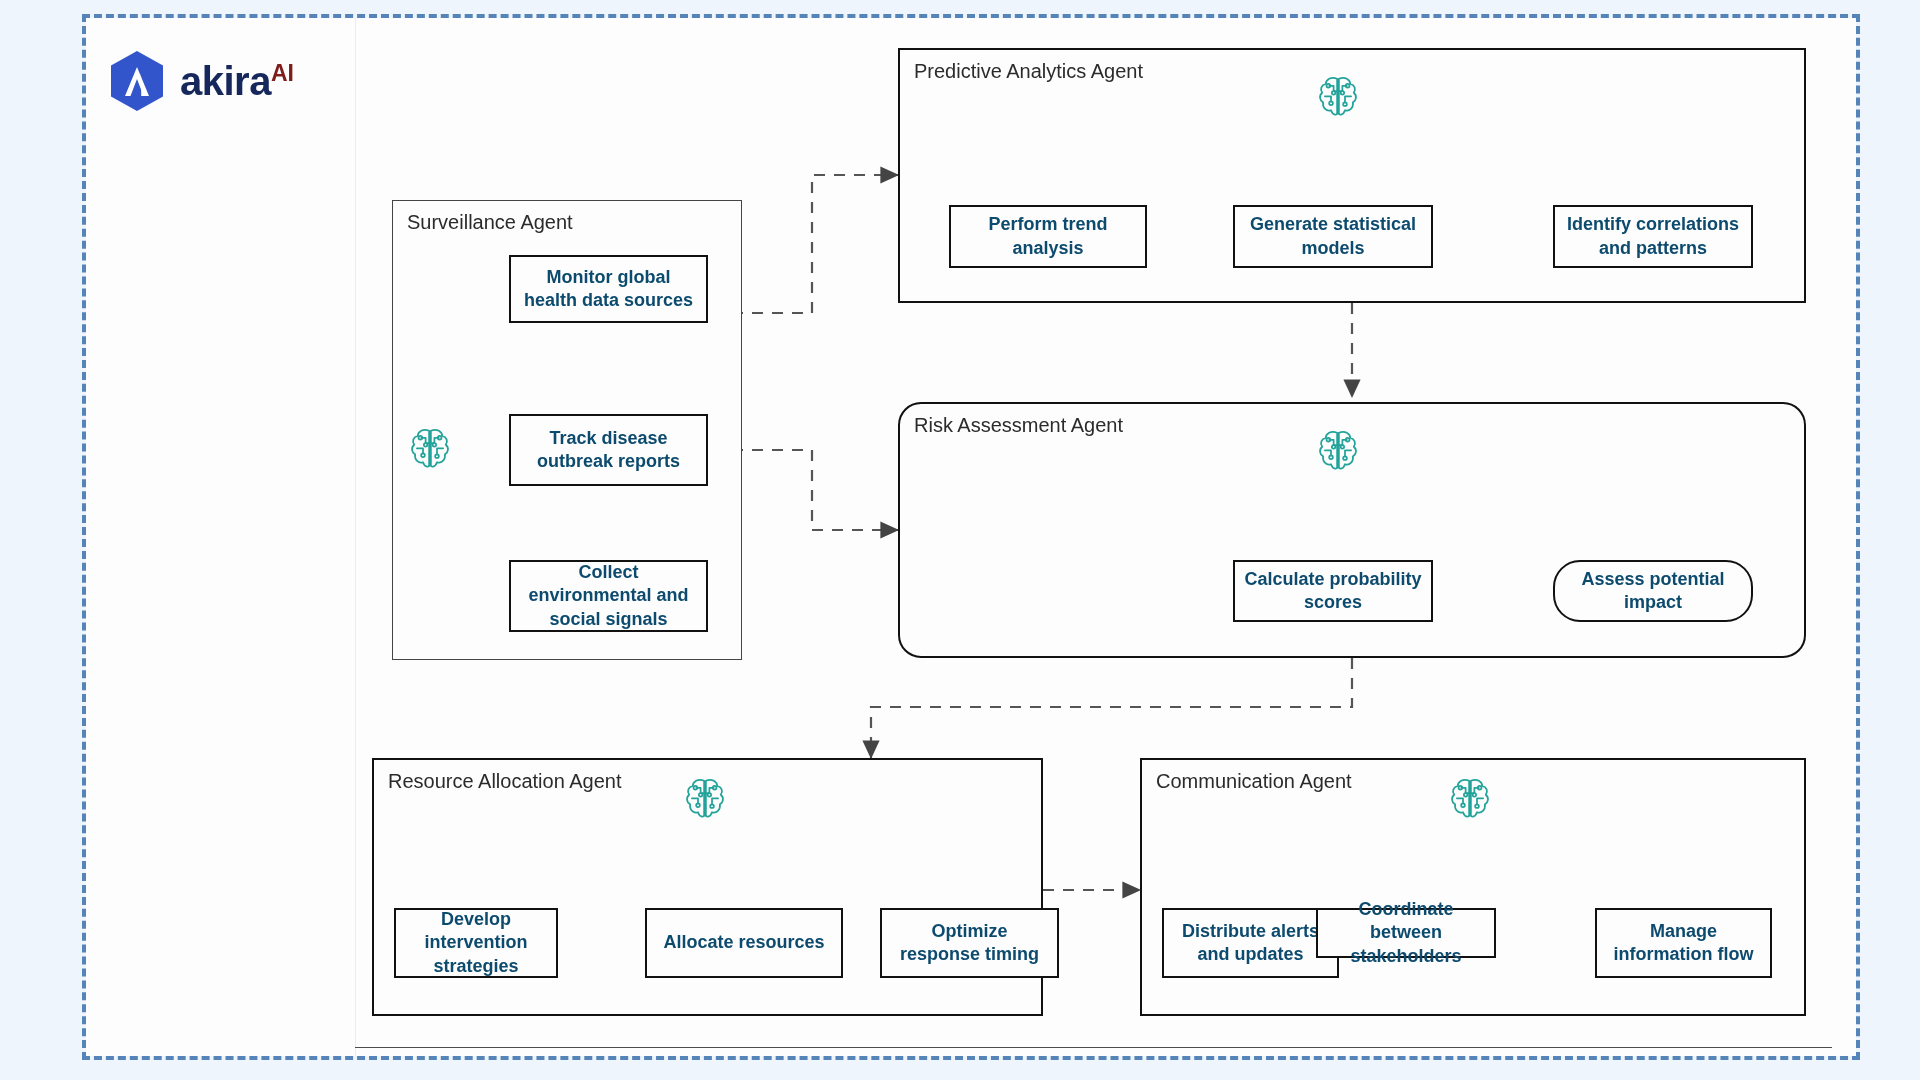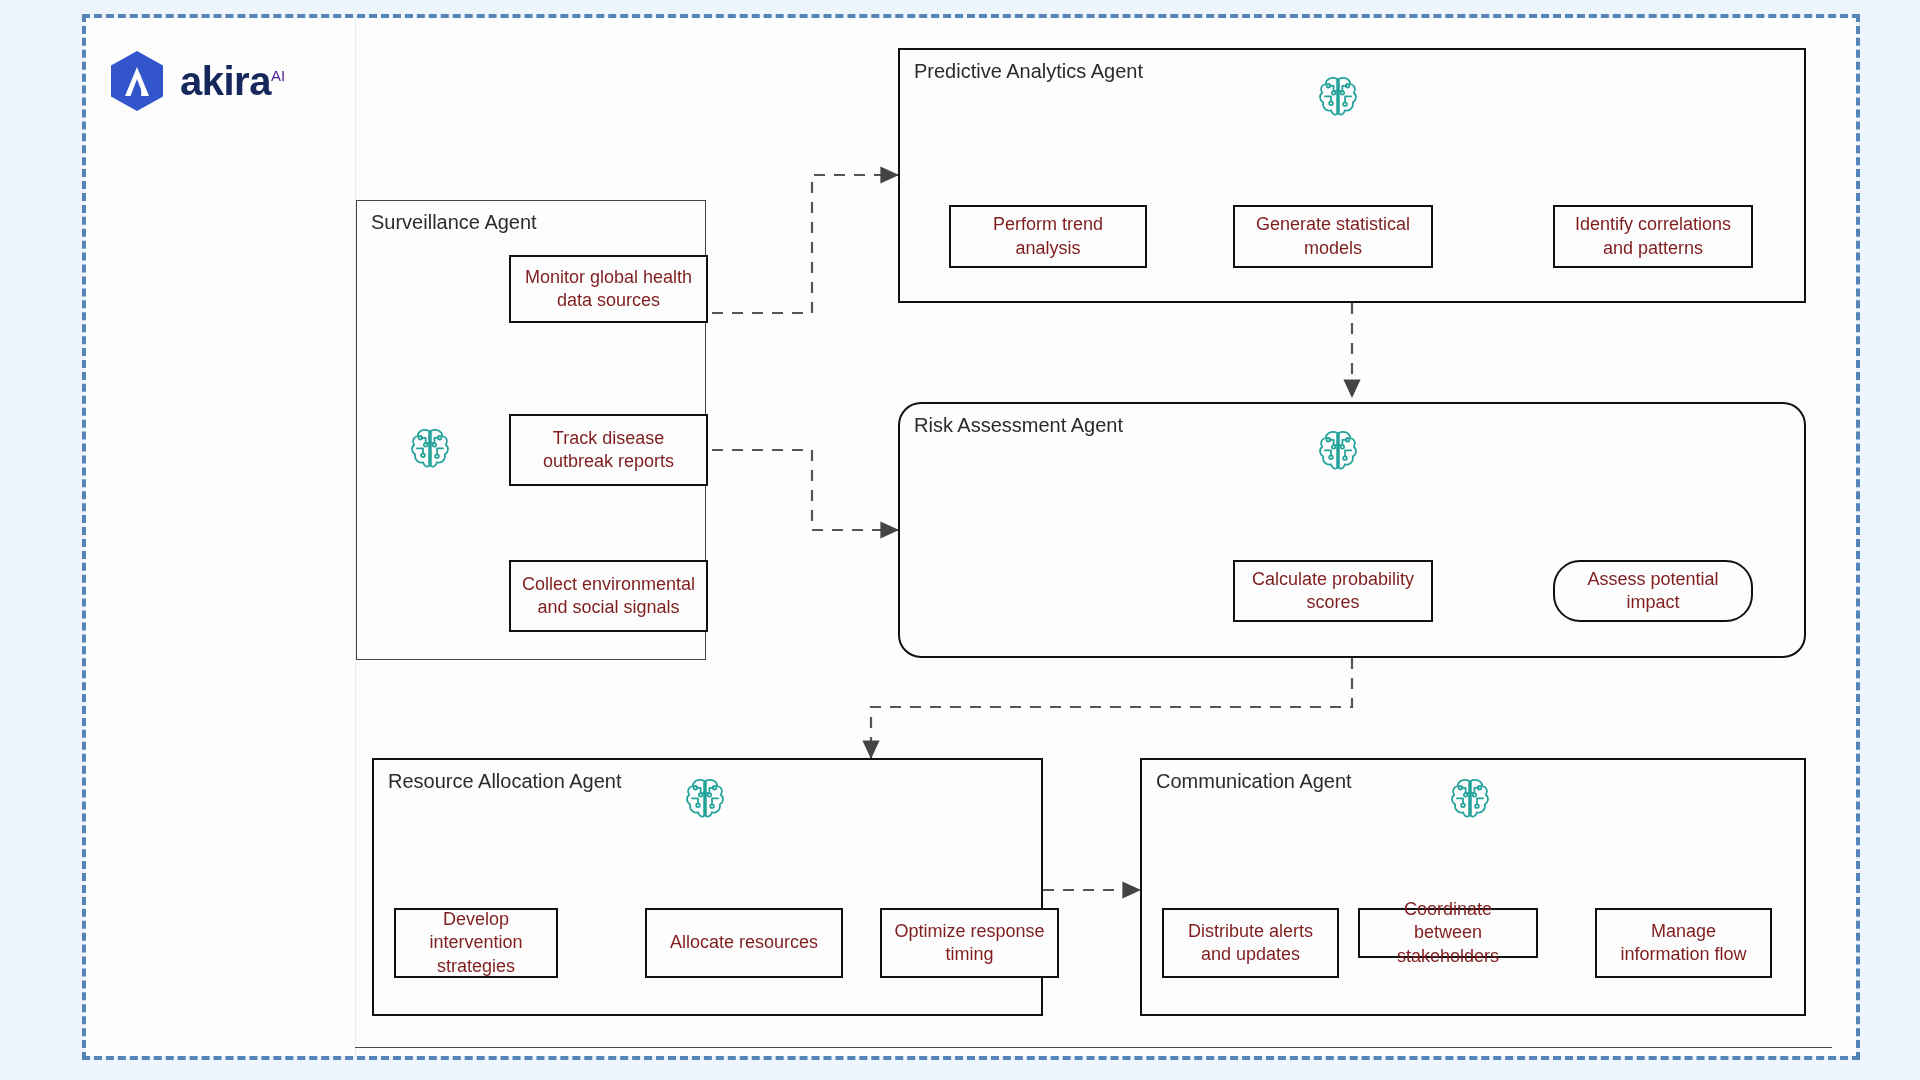--- a/index.html
+++ b/index.html
@@ -34,43 +34,44 @@
   }
 
   
   .logo-wrap{position:absolute;left:108px;top:50px;display:flex;align-items:center;}
   .logo-mark{position:relative;width:58px;height:62px;flex:0 0 auto;}
   .logo-text{
     margin-left:14px;font-size:40px;font-weight:bold;color:#16275c;
     letter-spacing:-0.5px;line-height:1;position:relative;
   }
   .logo-sup{
-    font-size:15px;font-weight:normal;vertical-align:super;color:#4c1d95;
+    font-size:23px;font-weight:bold;vertical-align:super;color:#7f1d1d;
     letter-spacing:0px;
   }
 
   
   .group{
     position:absolute;background:#fdfdfe;
     border:2.5px solid #111;
     box-sizing:border-box;
   }
   .group.light{border:1.6px solid #444;}
   .group-title{
     position:absolute;left:14px;top:10px;
     font-size:20px;color:#2b2b2b;white-space:nowrap;
   }
 
   
   .task{
     position:absolute;background:#fdfdfe;
     border:2.5px solid #111;box-sizing:border-box;
     display:flex;align-items:center;justify-content:center;
-    text-align:center;font-size:18px;color:#7f1d1d;line-height:1.28;
+    text-align:center;font-size:18px;color:#0c4a6e;line-height:1.28;
     padding:12px 8px;
+    font-weight:bold;
   }
 
   
   .wires{position:absolute;left:0;top:0;width:1920px;height:1080px;pointer-events:none;}
   .brain{position:absolute;width:56px;height:56px;}
 </style>
 </head>
 <body>
 
 <div id="root">
@@ -143,21 +144,21 @@
       <path d="M712,450 L812,450 L812,530 L898,530" marker-end="url(#ahd)"></path>
 
       <path d="M1352,303 L1352,397" marker-end="url(#ahd)"></path>
 
       <path d="M1352,658 L1352,707 L871,707 L871,758" marker-end="url(#ahd)"></path>
 
       <path d="M1043,890 L1140,890" marker-end="url(#ahd)"></path>
     </g>
   </svg>
 
-  <div class="group light" style="left:356px;top:200px;width:350px;height:460px;">
+  <div class="group light" style="left:392px;top:200px;width:350px;height:460px;">
     <div class="group-title">Surveillance Agent</div>
   </div>
   <div class="task" style="left:509px;top:255px;width:199px;height:68px;">Monitor global health data sources</div>
   <div class="task" style="left:509px;top:560px;width:199px;height:72px;">Collect environmental and social signals</div>
   <div class="task" style="left:509px;top:414px;width:199px;height:72px;">Track disease outbreak reports</div>
   <div class="brain" style="left:402px;top:422px;">
     <svg viewBox="0 0 64 64" width="56" height="56" fill="none" stroke="#23a39a" stroke-width="2" stroke-linecap="round" stroke-linejoin="round">
       <path d="M31 10 C24 7,18 11,18 16 C13 17,11 22,14 26 C10 29,11 35,15 37 C14 43,19 48,24 46 C26 52,32 53,31 47 Z"></path>
       <path d="M33 10 C40 7,46 11,46 16 C51 17,53 22,50 26 C54 29,53 35,49 37 C50 43,45 48,40 46 C38 52,32 53,33 47 Z"></path>
       <path d="M22 18 L27 18 L27 24"></path>
@@ -250,21 +251,21 @@
       <path d="M37 24 L33 24"></path>
         <circle cx="37" cy="26" r="2"></circle>
       <path d="M32 12 L32 50"></path>
     </svg>
   </div>
 
   <div class="group" style="left:1140px;top:758px;width:666px;height:258px;">
     <div class="group-title">Communication Agent</div>
   </div>
   <div class="task" style="left:1162px;top:908px;width:177px;height:70px;">Distribute alerts and updates</div>
-  <div class="task" style="left:1358px;top:908px;width:180px;height:50px;">Coordinate between stakeholders</div>
+  <div class="task" style="left:1316px;top:908px;width:180px;height:50px;">Coordinate between stakeholders</div>
   <div class="task" style="left:1595px;top:908px;width:177px;height:70px;">Manage information flow</div>
   <div class="brain" style="left:1442px;top:772px;">
     <svg viewBox="0 0 64 64" width="56" height="56" fill="none" stroke="#23a39a" stroke-width="2" stroke-linecap="round" stroke-linejoin="round">
       <path d="M31 10 C24 7,18 11,18 16 C13 17,11 22,14 26 C10 29,11 35,15 37 C14 43,19 48,24 46 C26 52,32 53,31 47 Z"></path>
       <path d="M33 10 C40 7,46 11,46 16 C51 17,53 22,50 26 C54 29,53 35,49 37 C50 43,45 48,40 46 C38 52,32 53,33 47 Z"></path>
       <path d="M22 18 L27 18 L27 24"></path>
         <circle cx="21" cy="18" r="2.1"></circle>
       <path d="M17 30 L24 30 L24 36"></path>
         <circle cx="24" cy="38" r="2.1"></circle>
       <path d="M27 24 L31 24"></path>

